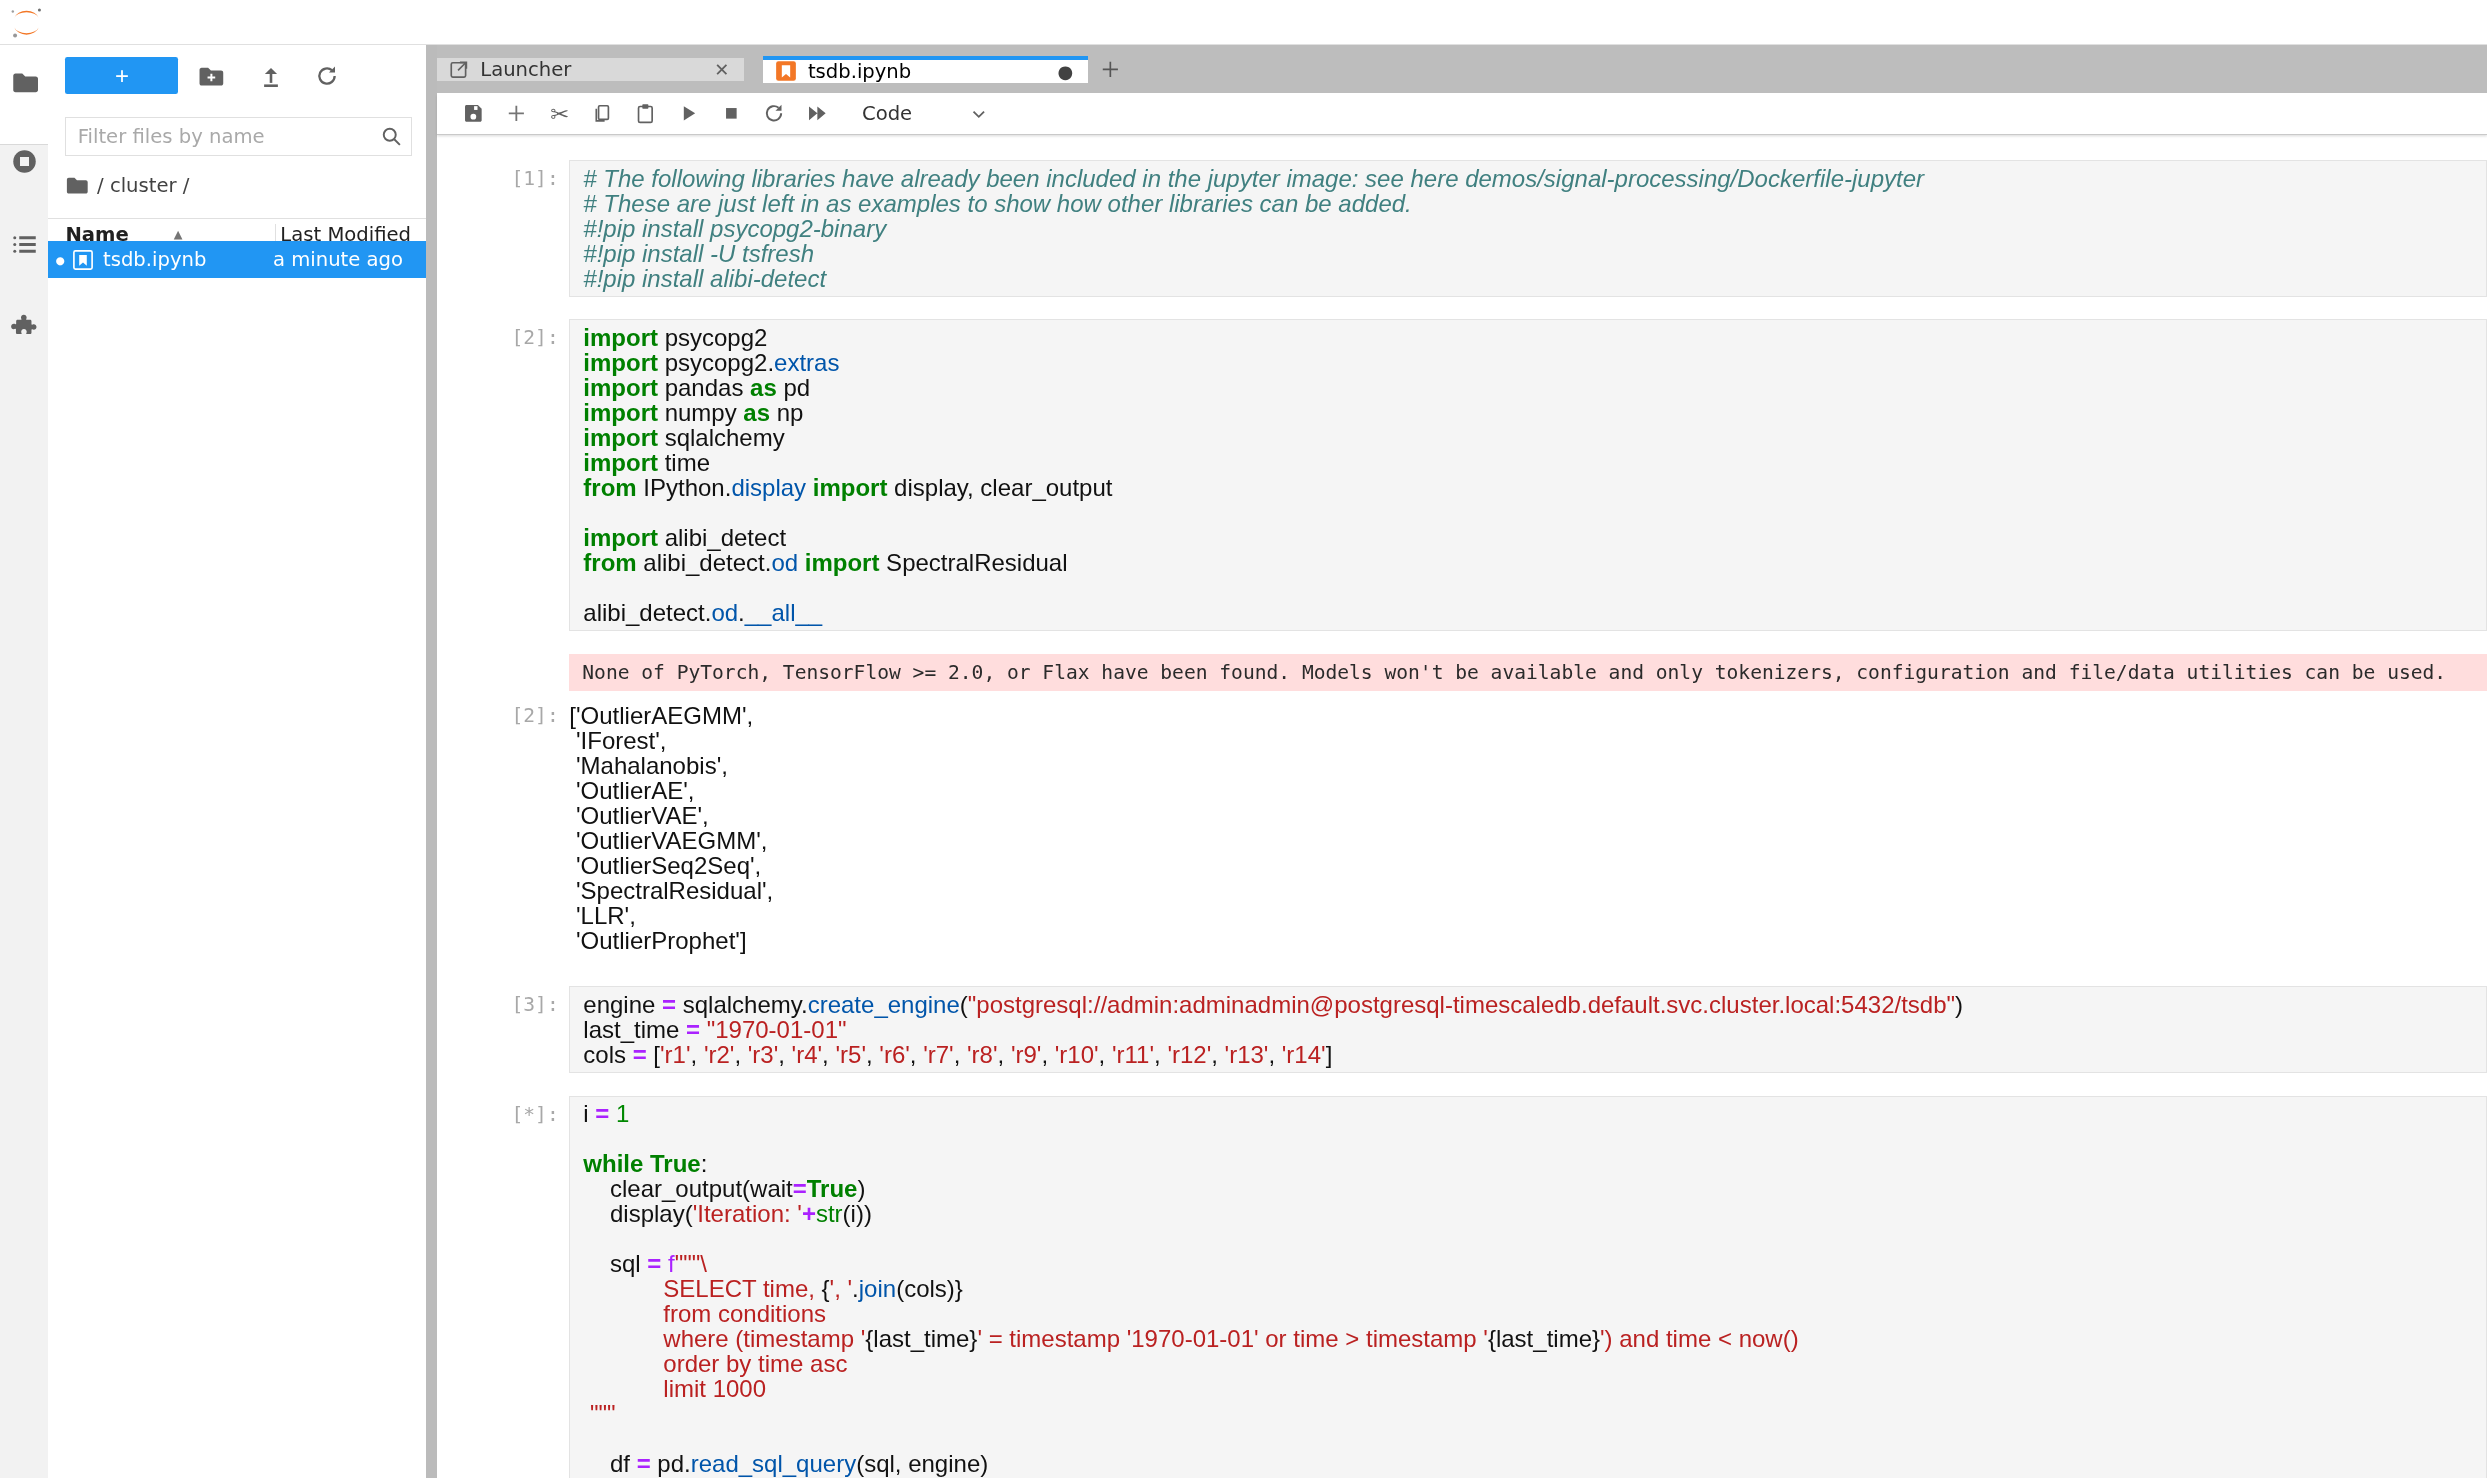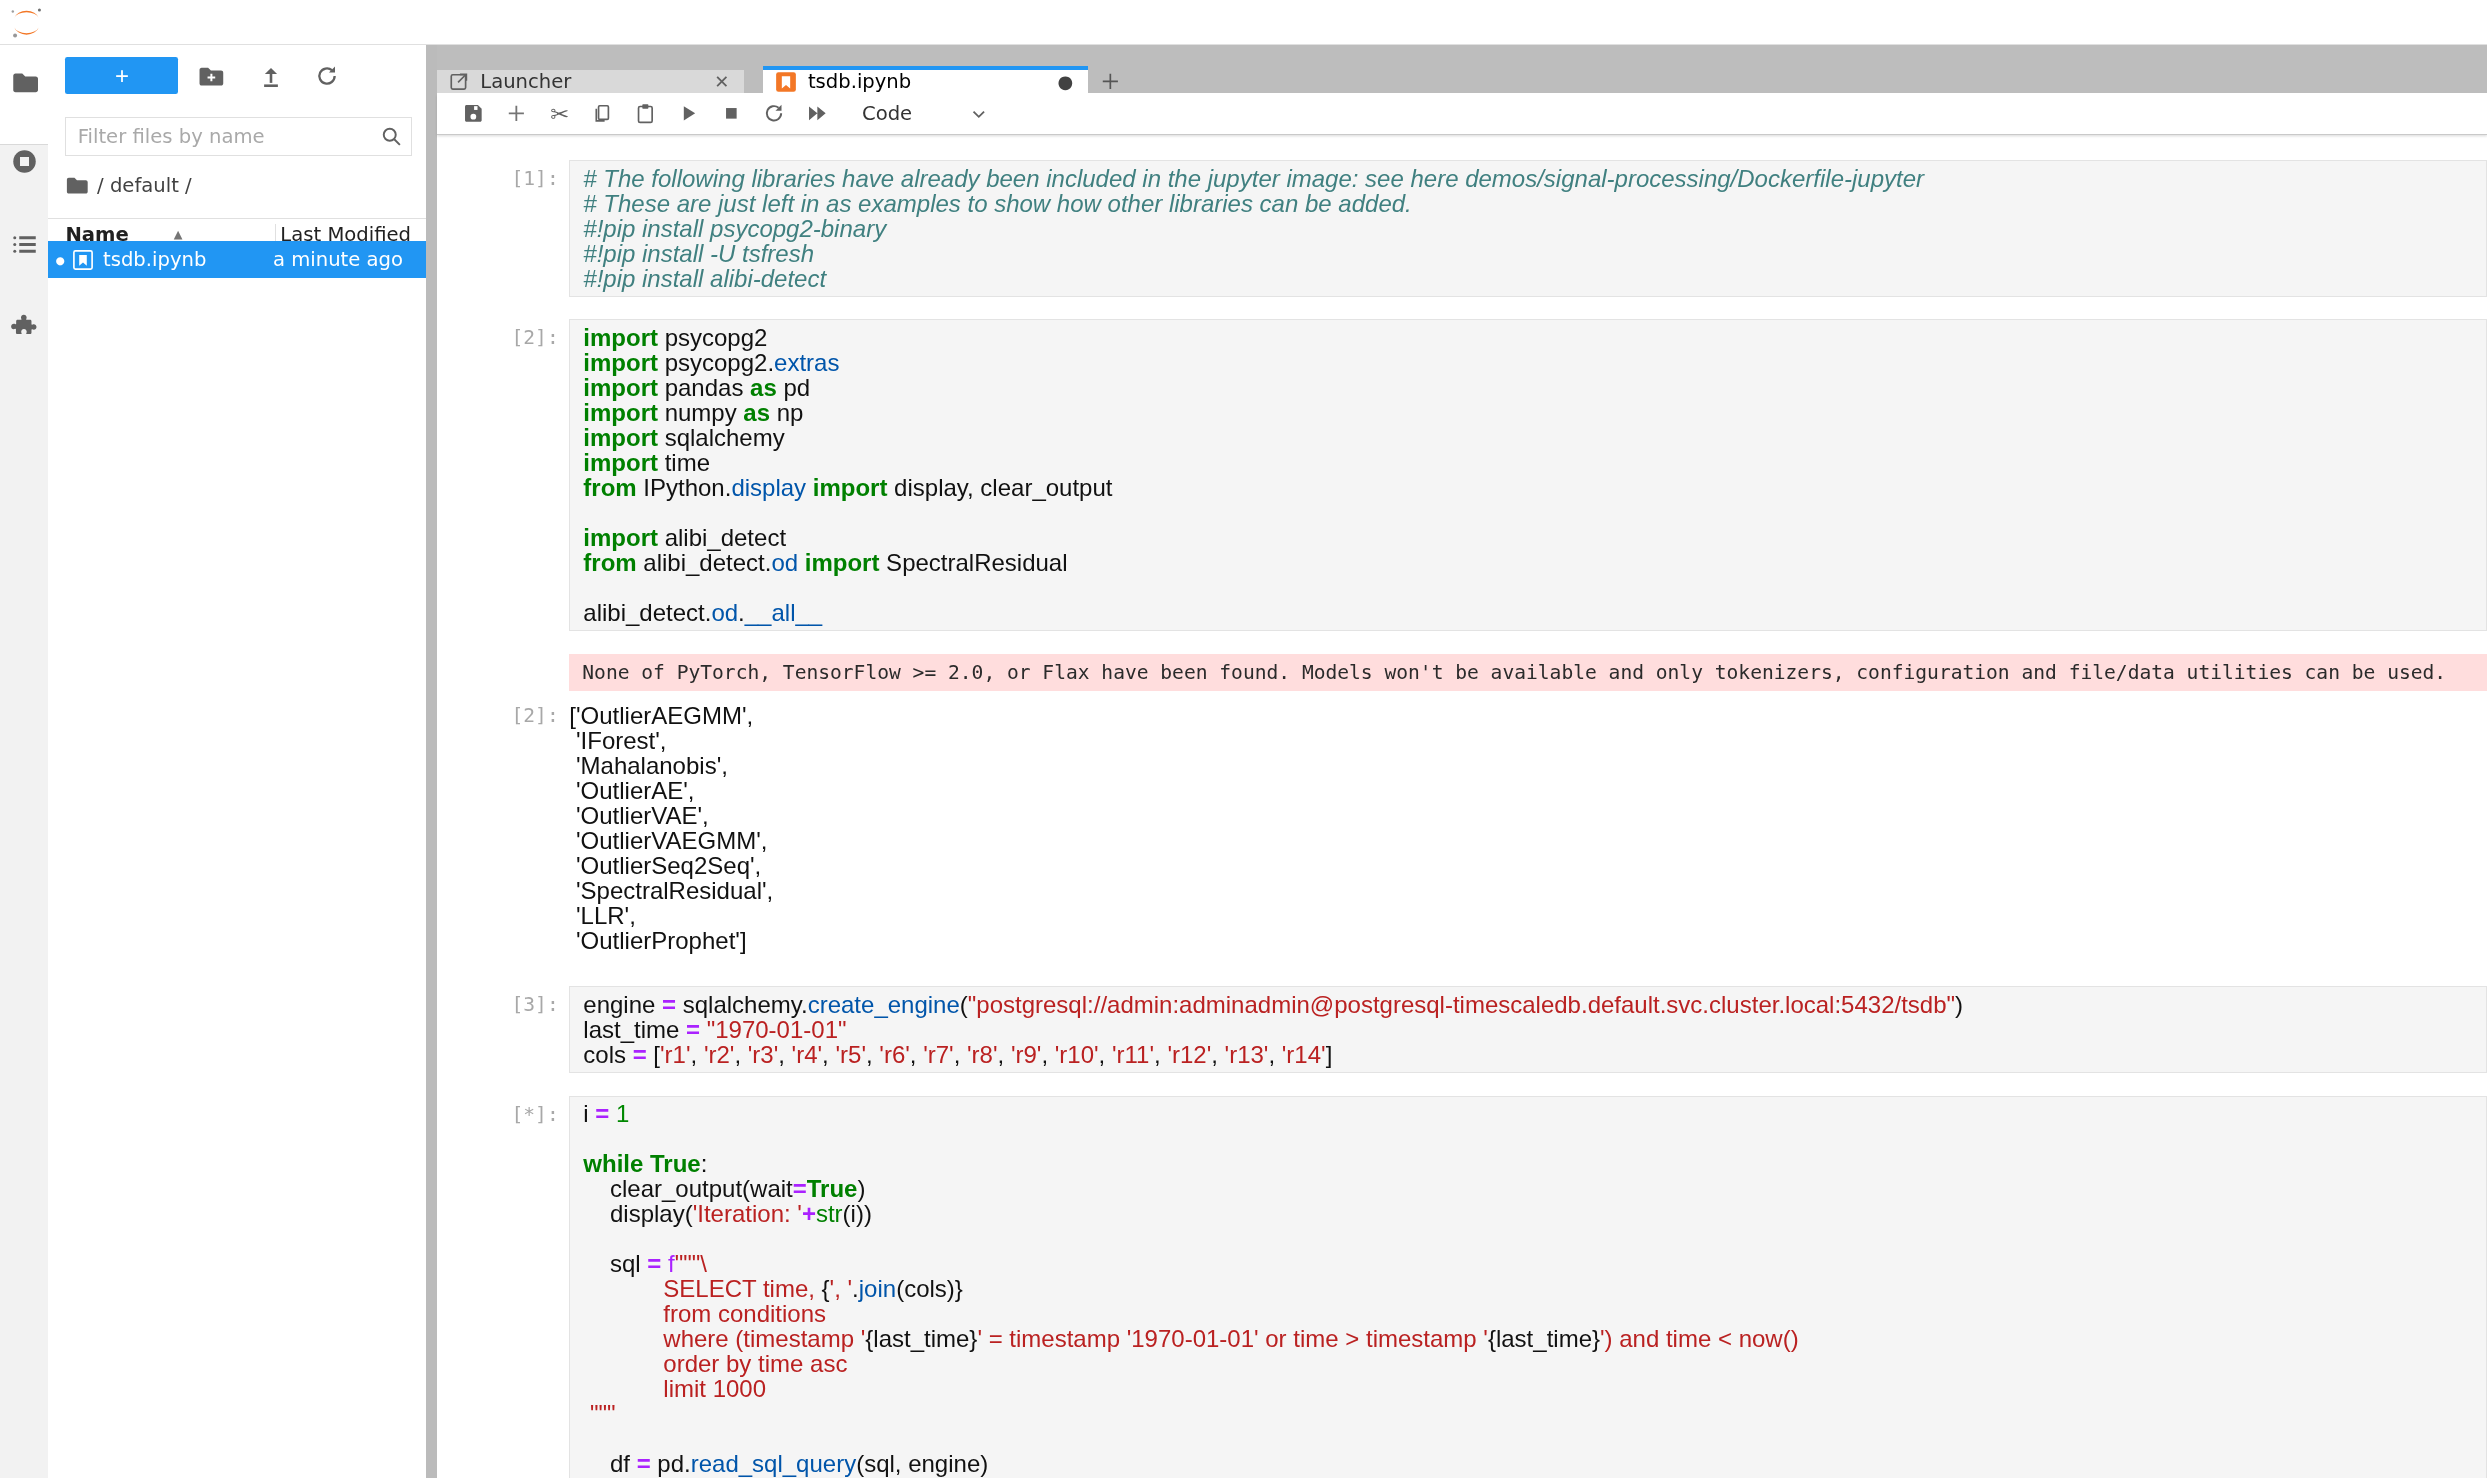--- a/index.html
+++ b/index.html
@@ -47,21 +47,21 @@
   .file-row.selected { background:#2196f3; color:#fff; }
   .file-row .rundot { width:24px; text-align:center; font-size:10.6px; }
   .file-row .fname { margin-left:9px; }
   .file-row .fmod { position:absolute; right:23px; }
 
   
   #splitter { width:11.3px; background:#bbbbbb; flex:0 0 auto; }
 
   
   #main { flex:1; display:flex; flex-direction:column; min-width:0; }
-  #tabbar { height:48px; background:#bdbdbd; display:flex; align-items:flex-end; flex:0 0 auto; }
+  #tabbar { height:48px; background:#bdbdbd; display:flex; align-items:center; flex:0 0 auto; }
   .tab { display:flex; align-items:center; padding:0 12px; position:relative; font-size:19.6px; }
   .tab.inactive { width:307px; background:#d9d9d9; color:#333; margin-right:19px; }
   .tab.active { width:325px; background:#fff; color:#000; border-top:4.5px solid #2196f3; }
   .tab .tab-label { flex:1; margin-left:10.6px; white-space:nowrap; overflow:hidden; }
   .tab .close-x { color:#616161; font-size:18px; padding:0 3px; }
   .tab .dirty-dot { color:#424242; font-size:18px; padding:0 3px; }
   #new-tab { width:45px; display:flex; align-items:center; justify-content:center; }
 
   #nbtoolbar { height:42px; background:#fff; border-bottom:0.8px solid #c9c9c9;
     box-shadow:0 1.5px 2.3px rgba(0,0,0,.12); display:flex; align-items:center; padding-left:15px;
@@ -162,21 +162,21 @@
         <svg width="24" height="24" viewBox="0 0 32 32" style="margin-right:7.6px">
           <circle cx="13" cy="13" r="8" stroke="#616161" stroke-width="2.6" fill="none"></circle>
           <path d="M19 19l7.5 7.5" stroke="#616161" stroke-width="2.6"></path>
         </svg>
       </div>
 
       <div id="breadcrumb-row">
         <svg width="22.7" height="22.7" viewBox="0 0 36 36">
           <path d="M3 9c0-1.6 1.2-3 3-3h9l4 4h14c1.7 0 3 1.3 3 3v15c0 1.7-1.3 3-3 3H6c-1.8 0-3-1.3-3-3z" fill="#616161"></path>
         </svg>
-        <span>/ default /</span>
+        <span>/ cluster /</span>
       </div>
 
       <div id="fb-header">
         <span class="hname">Name</span>
         <span class="sort">▲</span>
         <span class="vsep"></span>
         <span class="hmod">Last Modified</span>
       </div>
 
       <div id="file-list">

